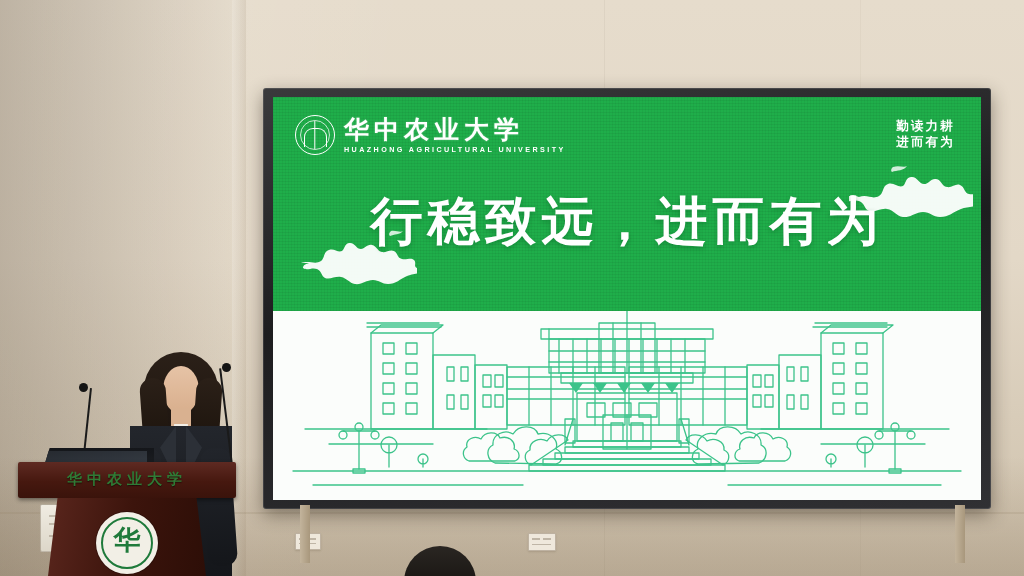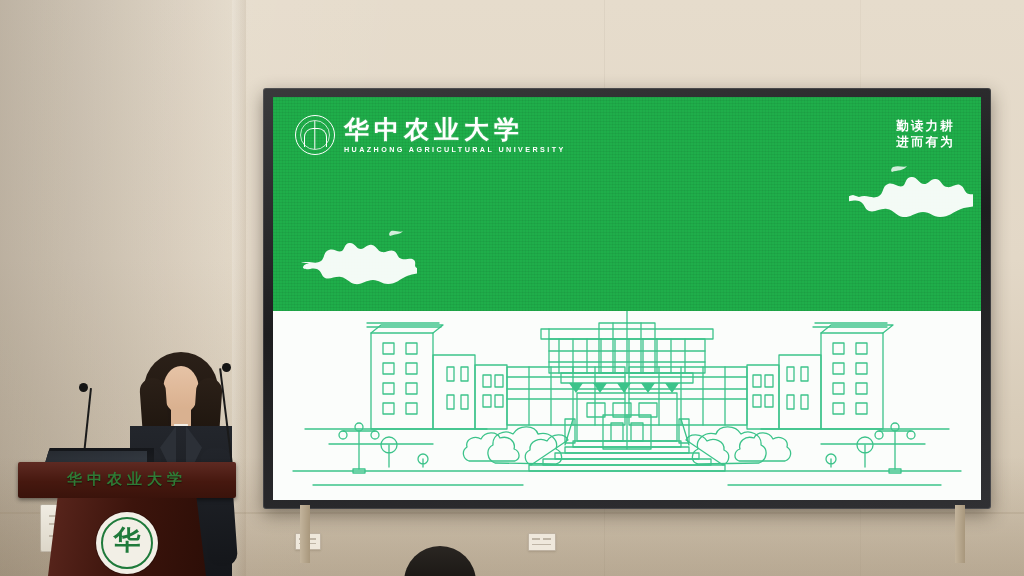--- a/index.html
+++ b/index.html
@@ -211,20 +211,21 @@
             <path fill="#ffffff" opacity=".8" d="M96 6c5-1 9 2 12 0-3 4-9 3-13 5-2-2 0-4 1-5z"></path>
           </svg>
         </div>
         <div class="cloud" style="right:8px;top:60px;">
           <svg width="124" height="60" viewBox="0 0 124 60">
             <path fill="#ffffff" opacity=".95" d="M10 40c9-3 13 3 20-1 5-3 3-10 9-12 6-2 10 4 15 2 3-2 2-8 8-9 6-1 8 7 13 7 5 0 7-6 12-5 6 1 5 7 11 8 5 1 9-4 13-2 5 2 4 8 9 9 5 1 10-2 12 2 2 3-2 6 2 8-6 3-15 2-22 5-8 3-12 8-21 8-7 0-10-5-17-5-8 0-12 6-20 5-7-1-9-7-16-8-7-1-12 4-18 2-5-2-4-8-10-10-5-2-10 2-14-1 1-3 4-4 8-5z"></path>
             <path fill="#ffffff" opacity=".8" d="M44 10c6-2 11 1 14-1-3 5-10 4-15 6-2-2 0-4 1-5z"></path>
           </svg>
         </div>
 
+        <div class="slide-title">行稳致远，进而有为</div>
 
       </div>
 
       <div class="slide-white">
         <svg width="708" height="189" viewBox="0 0 708 189" style="position:absolute;left:0;top:0;">
           <g fill="none" stroke="#3cc38a" stroke-width="1.3" stroke-linejoin="round" stroke-linecap="round">
 
             <line x1="32" y1="118" x2="214" y2="118"></line>
             <line x1="488" y1="118" x2="676" y2="118"></line>
             <line x1="56" y1="133" x2="160" y2="133"></line>

